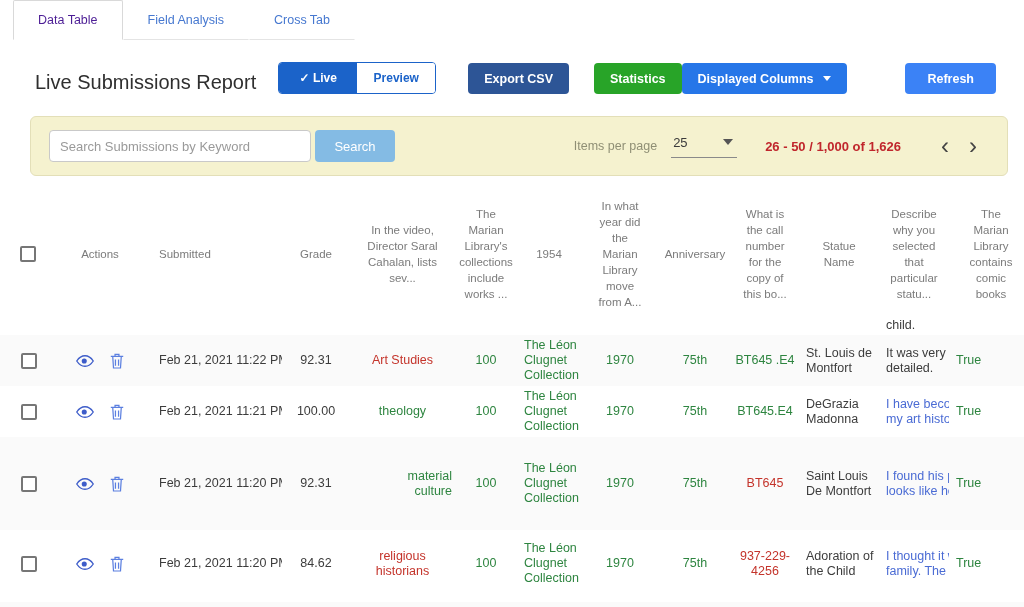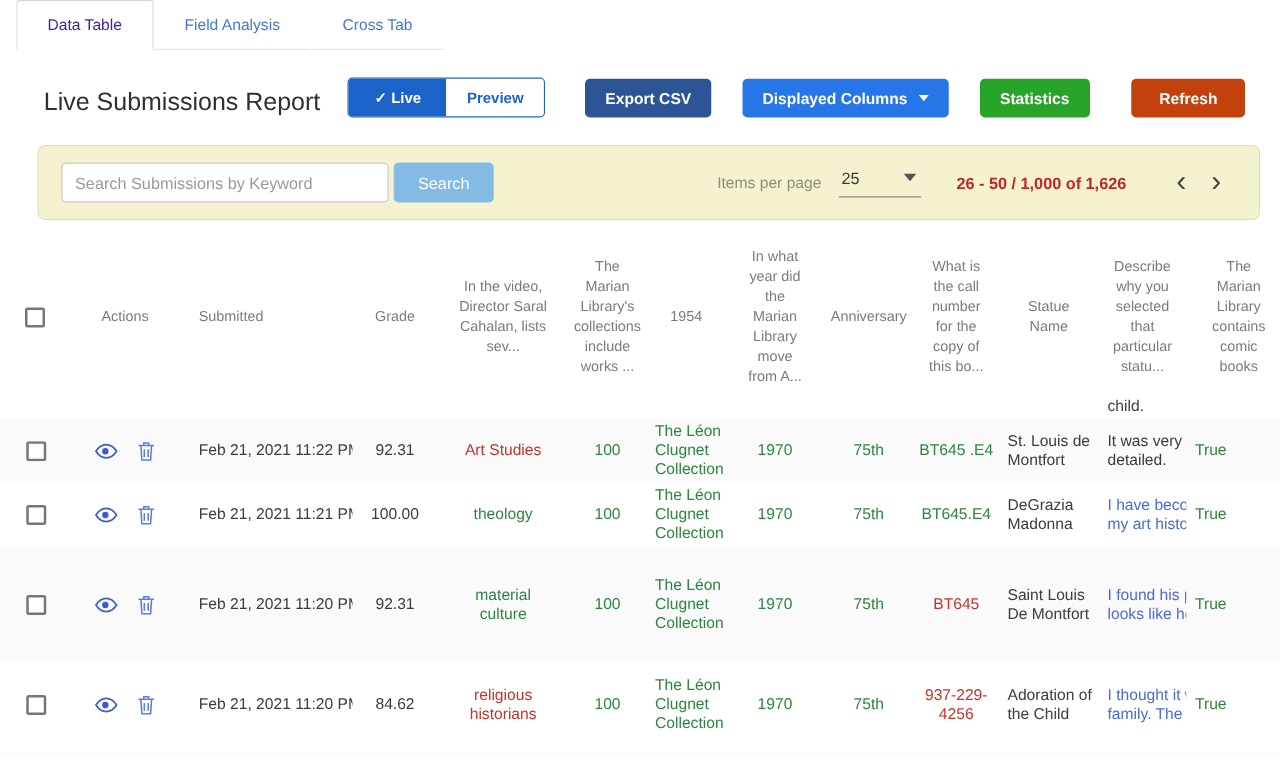--- a/index.html
+++ b/index.html
@@ -20,21 +20,21 @@
     border:1px solid #1b63c9; }
   .toggle button { width:78px; height:30px; font-size:12px; font-weight:600; border:none;
     cursor:pointer; font-family:inherit; }
   .toggle .seg-live { background:#1b63c9; color:#fff; }
   .toggle .seg-preview { background:#fff; color:#1b63c9; }
   .btn { height:31px; border:none; border-radius:4px; color:#fff; font-size:12.5px;
     font-weight:600; cursor:pointer; padding:0 16px; font-family:inherit; white-space:nowrap; }
   .btn-export { background:#2d5596; margin-right:25px; }
   .btn-columns { background:#2676e8; margin-right:25px; display:flex; align-items:center; }
   .btn-stats { background:#28a428; }
-  .btn-refresh { background:#c2410c; margin-left:auto; padding:0 22px; }
+  .btn-refresh { background:#3b82f6; margin-left:auto; padding:0 22px; }
   .caret-down { display:inline-block; width:0; height:0; border-left:4px solid transparent;
     border-right:4px solid transparent; border-top:5px solid #fff; margin-left:9px; }
 
   
   .searchbar { margin:4px 16px 0 30px; background:#f5f2cf; border:1px solid #e3dfb8;
     border-radius:6px; height:60px; display:flex; align-items:center; padding:0 20px 0 18px; }
   .search-input { width:262px; height:32px; border:1px solid #c9c9c9; border-radius:4px;
     padding:0 10px; font-size:13px; color:#444; background:#fff; font-family:inherit; }
   .search-input::placeholder { color:#9a9a9a; }
   .btn-search { background:#84bbe4; color:#fff; height:32px; width:80px; border:none;
@@ -81,25 +81,25 @@
   <div class="tab">Cross Tab</div>
 </div>
 
 <div class="toolbar">
   <div class="page-title">Live Submissions Report</div>
   <div class="toggle">
     <button class="seg-live"><span>✓</span>&nbsp;<span>Live</span></button>
     <button class="seg-preview">Preview</button>
   </div>
   <button class="btn btn-export">Export CSV</button>
+  <button class="btn btn-stats">Statistics</button>
   <button class="btn btn-columns">
       <span>Displayed Columns</span>
       <span class="caret-down"></span>
     </button>
-  <button class="btn btn-stats">Statistics</button>
   <button class="btn btn-refresh">Refresh</button>
 </div>
 
 <div class="searchbar">
   <input class="search-input" type="text" placeholder="Search Submissions by Keyword" style="">
   <button class="btn-search">Search</button>
   <div class="pp-group">
     <span class="pp-label">Items per page</span>
     <div class="pp-select">
       <span class="pp-value">25</span>
@@ -224,21 +224,21 @@
       <div class="trow stripe" style="padding: 24px 0px;">
         <div class="td" style="width: 48px; flex: 0 0 48px; display: flex;"><div class="checkbox"></div></div>
         <div class="td actions-cell" style="width: 104px; flex: 0 0 104px;"><span class="icon-btn"><svg width="18" height="14" viewBox="0 0 24 16">
               <path d="M12 1C6.5 1 2.3 6 1 8c1.3 2 5.5 7 11 7s9.7-5 11-7c-1.3-2-5.5-7-11-7z" fill="none" stroke="#3d5cc9" stroke-width="1.8"></path>
               <circle cx="11" cy="8" r="3.4" fill="#3d5cc9"></circle>
             </svg></span><span class="icon-btn"><svg width="14" height="16" viewBox="0 0 18 20">
               <path d="M1 4h16M6.5 4V1.5h5V4M3.5 4l1 15h9l1-15M7 8v8m4-8v8" fill="none" stroke="#5b7fe0" stroke-width="1.6"></path>
             </svg></span></div>
         <div class="td c-dark left" style="width: 130px; flex: 0 0 130px;">Feb 21, 2021 11:20 PM</div>
         <div class="td c-dark" style="width: 68px; flex: 0 0 68px;">92.31</div>
-        <div class="td c-green" style="width: 105px; flex: 0 0 105px;">material
+        <div class="td c-green" style="width: 105px; flex: 0 0 105px; text-align: right;">material
 culture</div>
         <div class="td c-green" style="width: 62px; flex: 0 0 62px;">100</div>
         <div class="td c-green left" style="width: 64px; flex: 0 0 64px;">The Léon
 Clugnet
 Collection</div>
         <div class="td c-green" style="width: 78px; flex: 0 0 78px;">1970</div>
         <div class="td c-green" style="width: 72px; flex: 0 0 72px;">75th</div>
         <div class="td c-red" style="width: 68px; flex: 0 0 68px;">BT645</div>
         <div class="td c-dark left" style="width: 80px; flex: 0 0 80px;">Saint Louis
 De Montfort</div>

